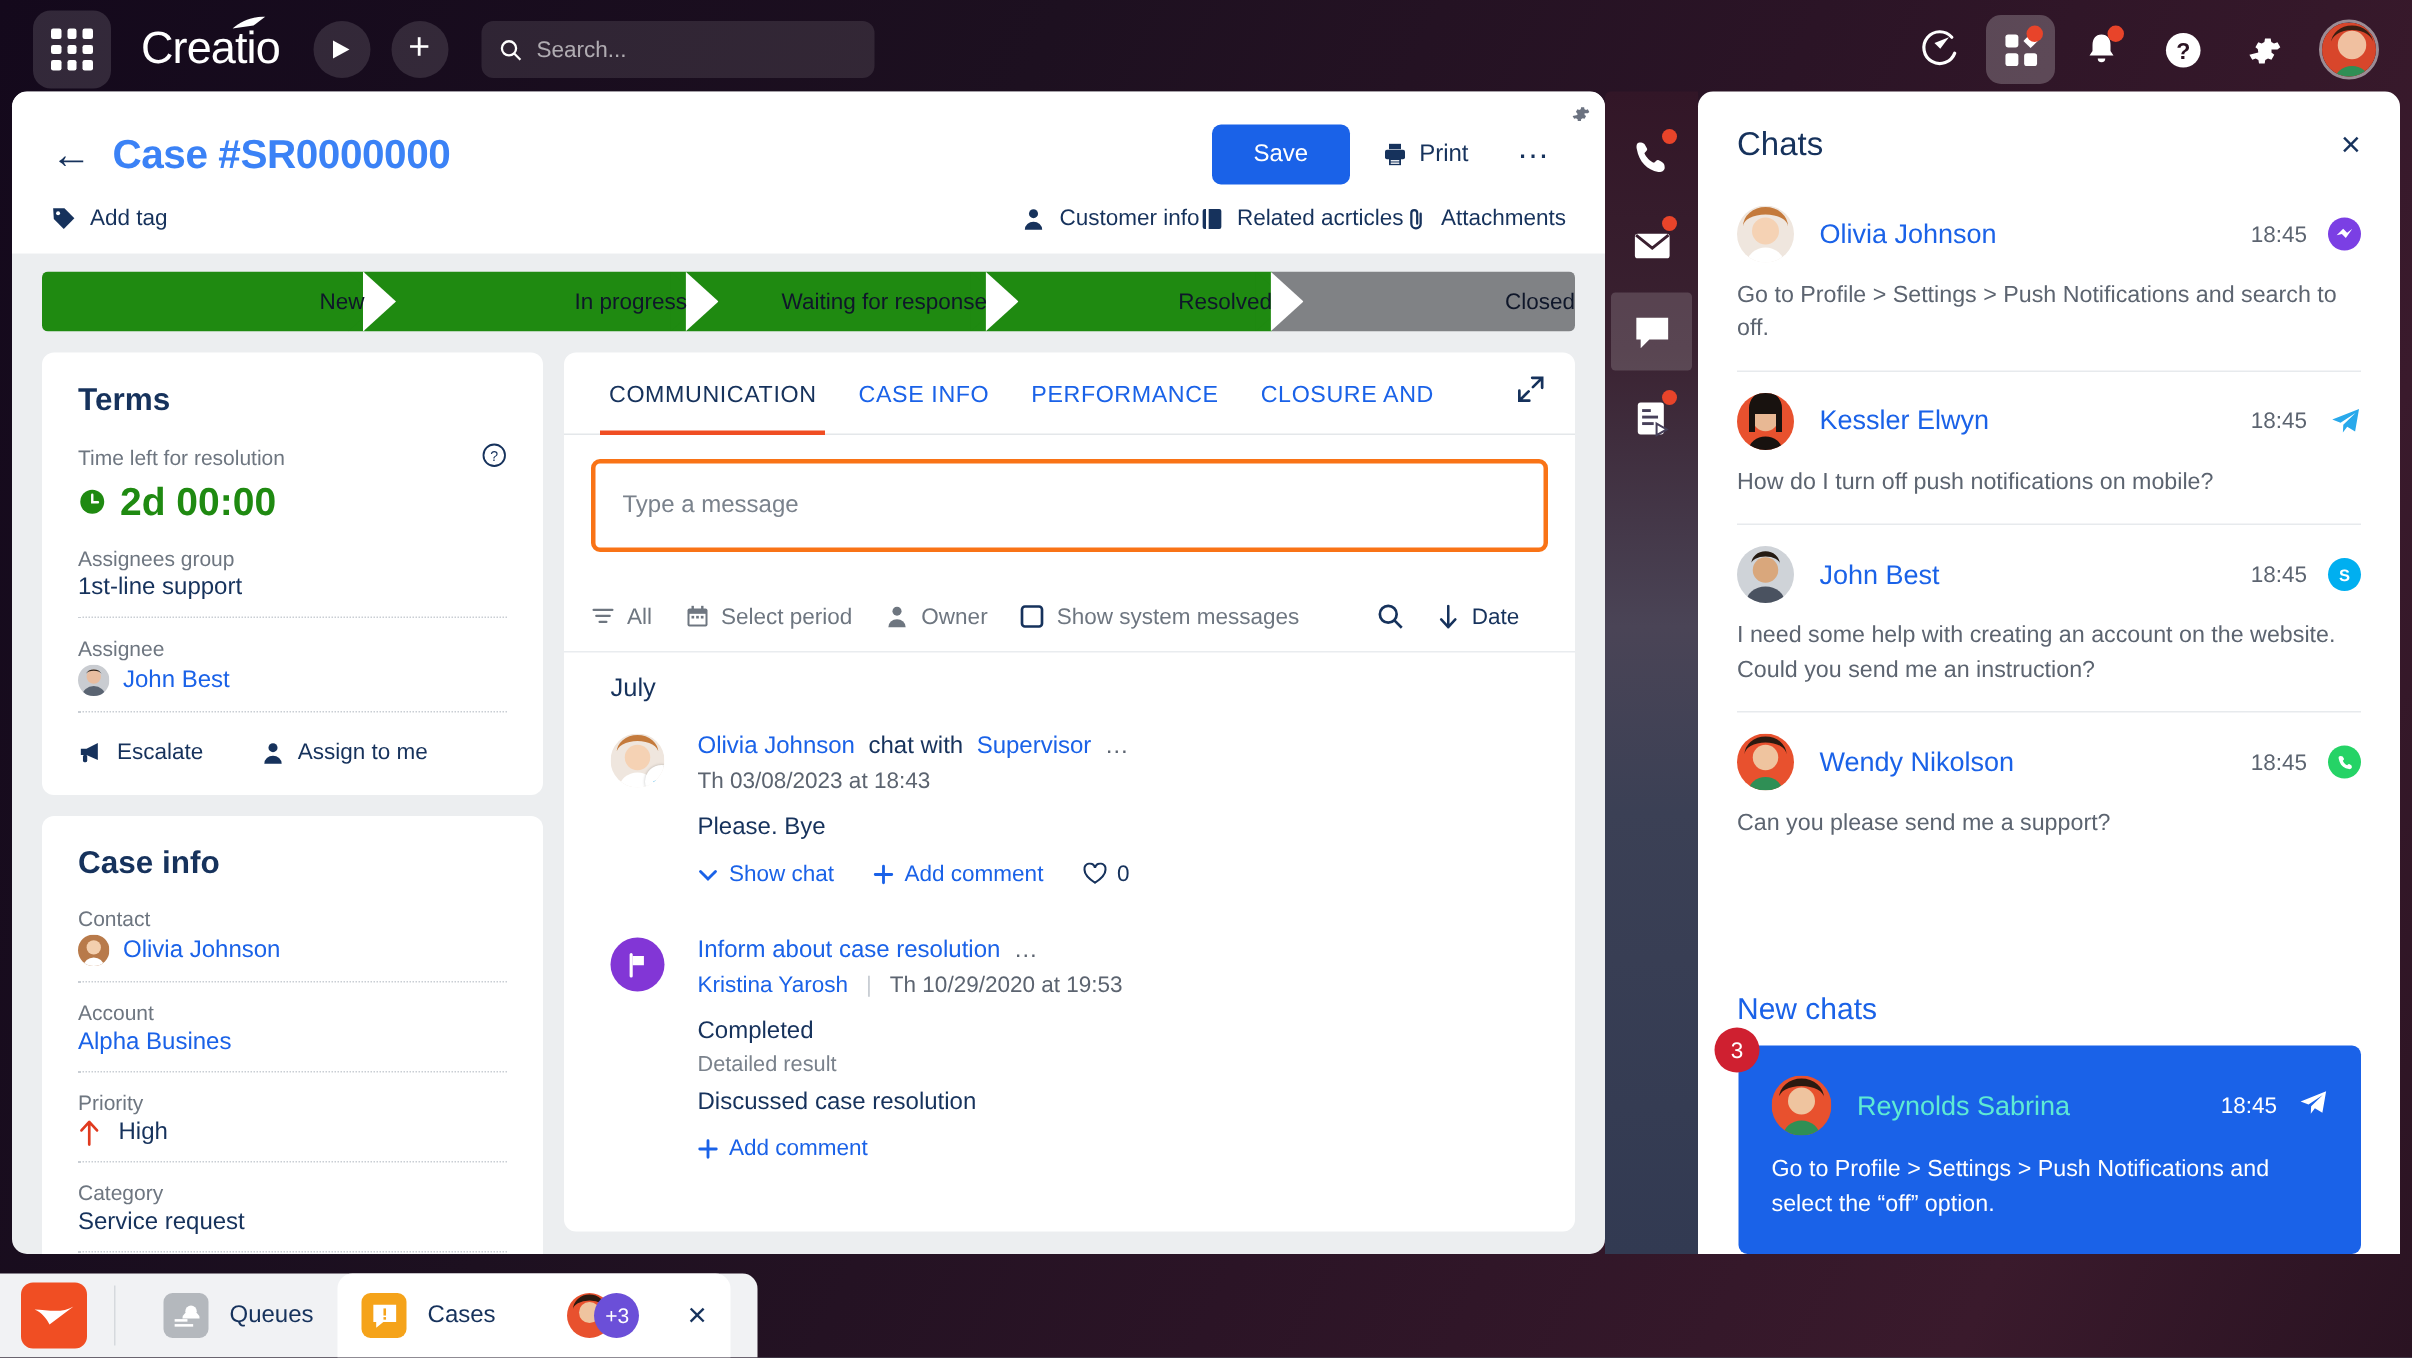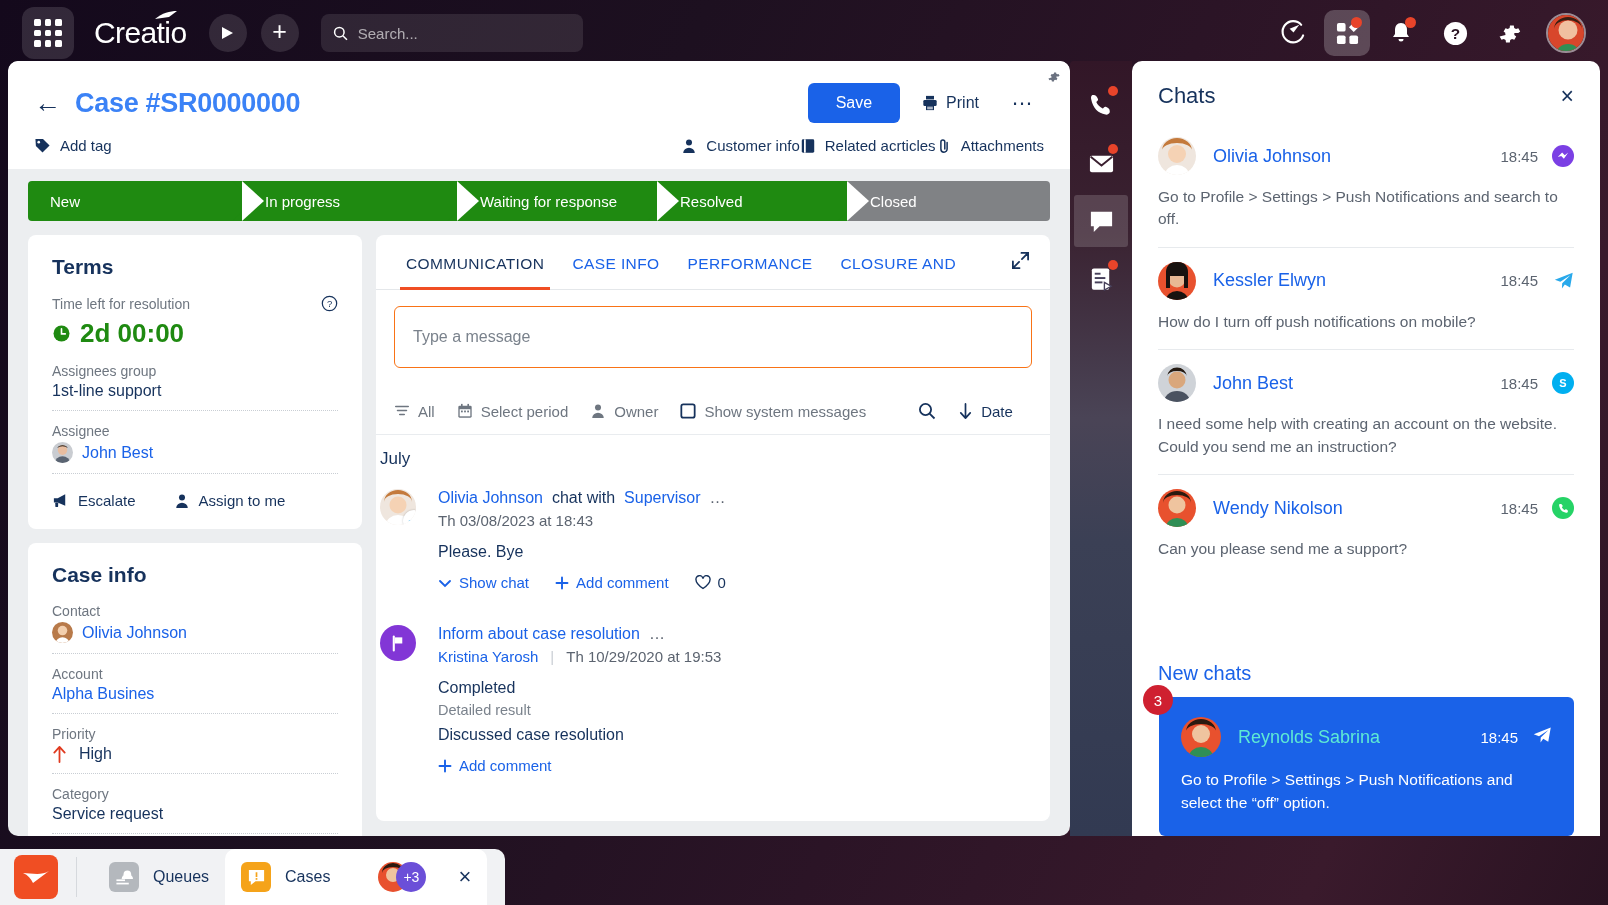--- a/index.html
+++ b/index.html
@@ -89,22 +89,22 @@
   .dots-btn { color:#16325c; font-size:22px; letter-spacing:1px; cursor:pointer; padding: 0 10px 10px 10px; }
   .subhead-row { display:flex; align-items:center; margin-top: 14px; }
   .addtag { display:flex; align-items:center; gap:9px; color:#16325c; font-size:15px; cursor:pointer; }
   .subhead-right { margin-left:auto; display:flex; align-items:center; }
   .sh-item { display:flex; align-items:center; gap:9px; color:#16325c; font-size:15px; cursor:pointer; }
 
   
   .stagewrap { padding: 12px 20px 0 20px; }
   .stages { display:flex; height: 40px; border-radius: 4px; overflow: hidden; }
   .stage {
-    position:relative; display:flex; align-items:center; color:#ffffff; font-size:15px;
-    padding-left: 22px; cursor:pointer; background:#1f8a11;
+    position:relative; display:flex; align-items:center; color:#0f172a; font-size:15px;
+    padding-left: 22px; cursor:pointer; background:#1f8a11;justify-content:flex-end;
   }
   .stage.s0 { flex: 0 0 215px; }
   .stage.s1 { flex: 0 0 215px; }
   .stage.s2 { flex: 0 0 200px; }
   .stage.s3 { flex: 0 0 190px; }
   .stage.s4 { flex: 1 1 auto; background:#808285; }
   .stage:not(:last-child)::after {
     content:""; position:absolute; right: -11px; top: 0; width: 22px; height: 40px;
     background: inherit; z-index: 2;
     clip-path: polygon(0 0, 100% 50%, 0 100%);
@@ -141,31 +141,31 @@
     padding: 20px 14px 16px 14px; font-size:15.5px; letter-spacing:.4px; color:#1a62e8;
     cursor:pointer; position:relative; white-space:nowrap;
   }
   .tab.active { color:#16325c; font-weight:400; }
   .tab.active::after {
     content:""; position:absolute; left: 8px; right: 8px; bottom: -1px; height: 3px; background:#f04e23;
   }
   .expand-ico { margin-left:auto; color:#16325c; cursor:pointer; padding-right: 4px;}
   .msgbox-wrap { padding: 16px 18px 0 18px; }
   .msgbox {
-    border:1px solid #f97316; border-radius:6px; height: 62px; display:flex; align-items:center;
+    border:3px solid #f97316; border-radius:6px; height: 62px; display:flex; align-items:center;
     padding: 0 18px; color:#7a828c; font-size:16px; cursor:text;
   }
   .filters {
     display:flex; align-items:center; gap: 22px; padding: 20px 18px 14px 18px;
     border-bottom:1px solid #e9ecef; margin: 14px 0 0 0;
   }
   .filt { display:flex; align-items:center; gap:8px; color:#6e7680; font-size:15px; cursor:pointer; }
   .filt.dark { color:#16325c; }
   .filt.push { margin-left: 30px; }
-  .feed { padding: 14px 18px 0 4px; overflow:hidden; flex:1; }
+  .feed { padding: 14px 18px 0 31px; overflow:hidden; flex:1; }
   .month { color:#16325c; font-size:17px; margin-bottom: 20px; }
   .entry { display:flex; margin-bottom: 22px; }
   .ent-av { width: 36px; height:36px; border-radius:50%; overflow:hidden; flex:none; position:relative; }
   .ent-badge {
     position:absolute; bottom:-7px; right:-9px; width:22px; height:22px; border-radius:50%;
     background:#fff; display:flex; align-items:center; justify-content:center;
     box-shadow: 0 0 2px rgba(0,0,0,.25);
   }
   .ent-body { margin-left: 22px; flex:1; }
   .ent-line1 { display:flex; align-items:center; gap:9px; font-size:16px; }

